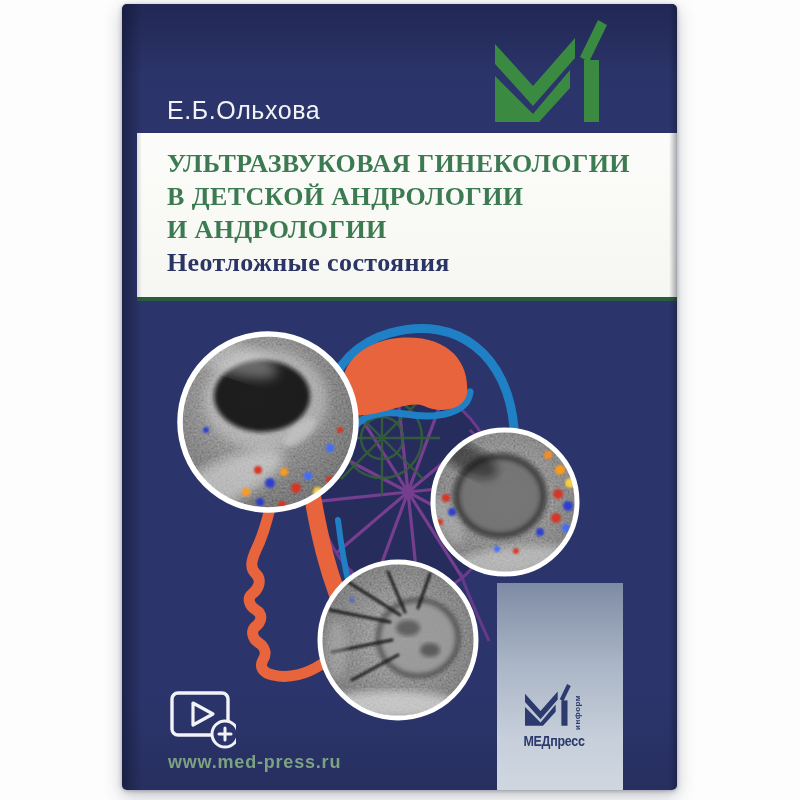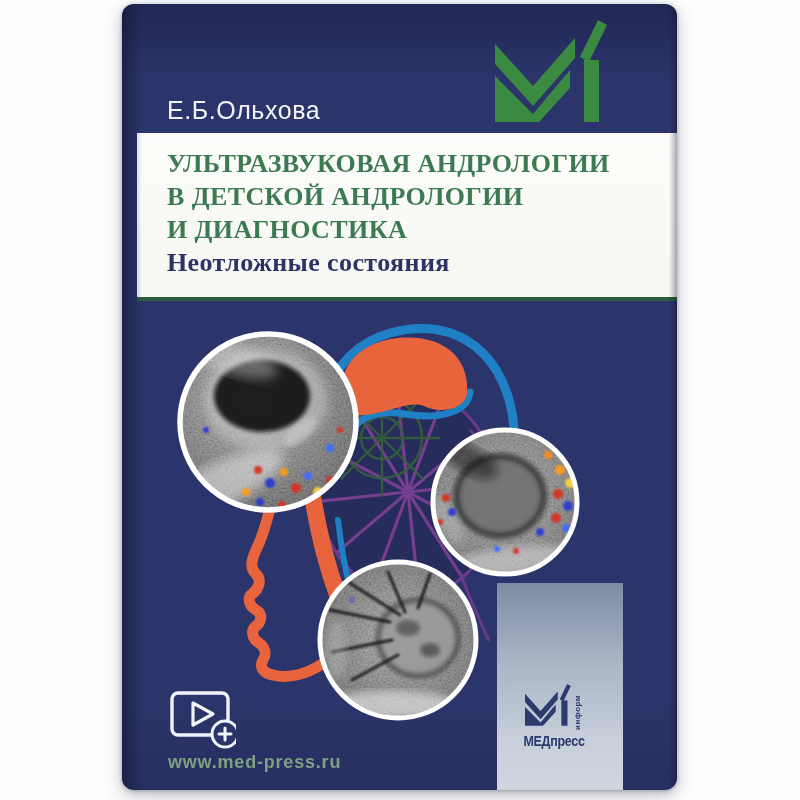--- a/index.html
+++ b/index.html
@@ -5,21 +5,21 @@
   html,body{margin:0;padding:0;}
   body{
     width:800px;height:800px;position:relative;background:#fdfdfd;
     font-family:"Liberation Sans", sans-serif;overflow:hidden;
   }
   .stage{position:absolute;inset:0;}
   
   .book{
     position:absolute;left:122px;top:4px;width:555px;height:786px;
     background:linear-gradient(180deg,#2a3266 0%,#2c356b 12%,#2c356b 88%,#272f60 100%);
-    border-radius:12px;overflow:hidden;
+    border-radius:5px;overflow:hidden;
     box-shadow:0 6px 18px rgba(40,45,70,.28), 0 1px 4px rgba(40,45,70,.35);
   }
   .fold{
     position:absolute;left:0;top:0;width:20px;height:100%;
     background:linear-gradient(90deg,rgba(15,20,45,.55),rgba(15,20,45,0));
   }
   .edge-right{
     position:absolute;right:0;top:0;width:8px;height:100%;
     background:linear-gradient(270deg,rgba(10,14,35,.35),rgba(10,14,35,0));
   }
@@ -90,23 +90,23 @@
         <polygon points="0,56 38,94 75,50 75,68 44,102 0,102"></polygon>
         <rect x="89" y="40" width="15" height="62"></rect>
         <polygon points="85,37 103,0 112,5 94,42"></polygon>
       </g>
     </svg>
 
     <div class="author">Е.Б.Ольхова</div>
 
     <div class="title-box">
       <div class="title-text">
-        <div>УЛЬТРАЗВУКОВАЯ АНДРОЛОГИИ</div>
+        <div>УЛЬТРАЗВУКОВАЯ ГИНЕКОЛОГИИ</div>
         <div>В ДЕТСКОЙ АНДРОЛОГИИ</div>
-        <div>И ДИАГНОСТИКА</div>
+        <div>И АНДРОЛОГИИ</div>
         <div class="subtitle">Неотложные состояния</div>
       </div>
     </div>
 
     <div class="silver-band">
       <div class="pub-logo">
         <svg viewBox="0 0 115 105">
           <g fill="#2c3a6e">
             <polygon points="0,24 38,66 80,18 80,38 38,86 0,44"></polygon>
             <polygon points="0,56 38,94 75,50 75,68 44,102 0,102"></polygon>

